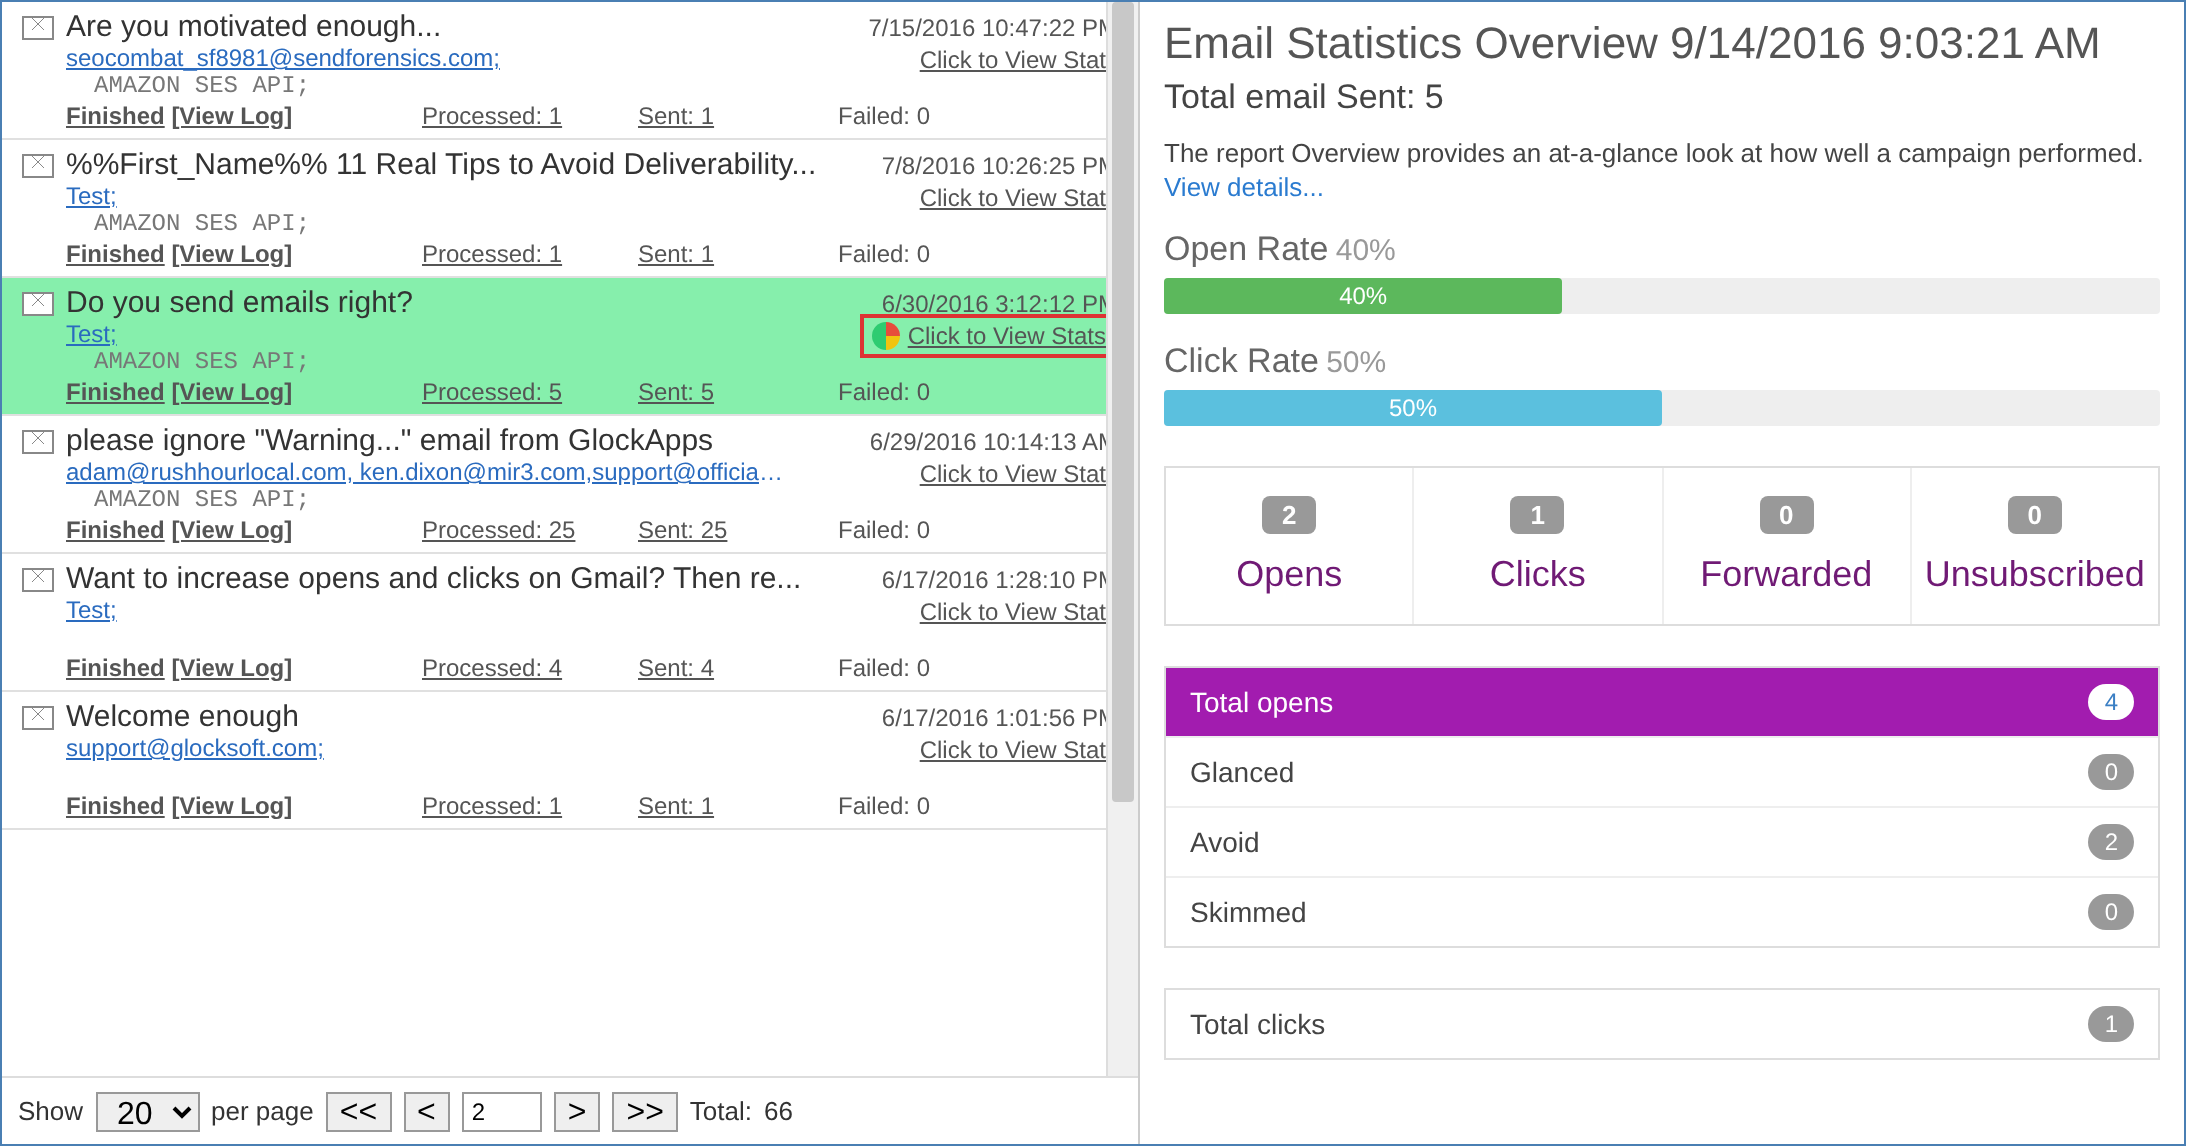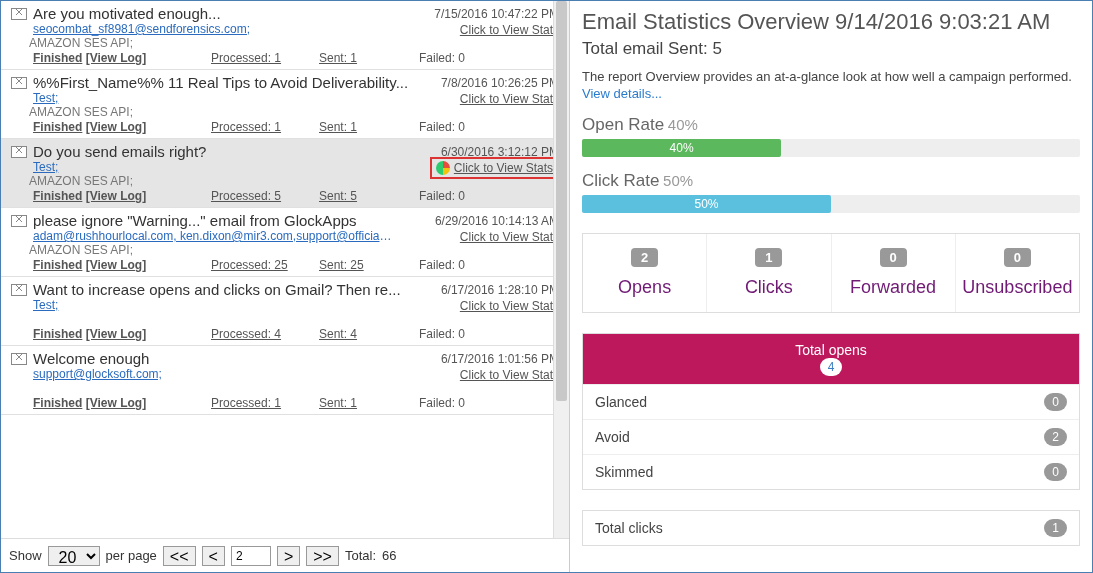--- a/index.html
+++ b/index.html
@@ -3,28 +3,28 @@
 <meta charset="utf-8">
 <style>
 * { box-sizing: border-box; margin: 0; padding: 0; }
 body { font-family: "Segoe UI", Arial, sans-serif; font-size: 13px; color: #333; background: #fff; }
 .app { display: flex; width: 1093px; height: 573px; border: 1px solid #4a7fb3; }
 .left-panel { width: 569px; border-right: 1px solid #ccc; display: flex; flex-direction: column; position: relative; }
 .right-panel { flex: 1; padding: 8px 12px; overflow: hidden; }
 
 .email-list { flex: 1; overflow-y: auto; }
 .email-item { border-bottom: 1px solid #e0e0e0; padding: 4px 10px 4px 10px; position: relative; }
-.email-item.selected { background: #e5e5e5; }
+.email-item.selected { background: #86efac; }
 .row1 { display: flex; align-items: center; }
 .envelope { width: 16px; height: 12px; border: 1px solid #888; position: relative; margin-right: 6px; flex-shrink: 0; background: #fff; }
 .envelope::before { content: ""; position: absolute; top: 0; left: 0; right: 0; height: 6px; background: linear-gradient(135deg, transparent 48%, #888 48%, #888 52%, transparent 52%), linear-gradient(-135deg, transparent 48%, #888 48%, #888 52%, transparent 52%); }
 .subject { font-size: 15px; color: #333; flex: 1; white-space: nowrap; overflow: hidden; text-overflow: ellipsis; }
 .timestamp { font-size: 12px; color: #555; margin-left: 8px; white-space: nowrap; }
 .recipients { color: #2a6bbf; font-size: 12px; text-decoration: underline; margin-left: 22px; white-space: nowrap; overflow: hidden; text-overflow: ellipsis; max-width: 360px; }
-.api-line { color: #777; font-size: 12px; margin-left: 18px; height: 15px; }
+.api-line { color: #777; font-size: 12px; margin-left: 36px; height: 15px; font-family: Liberation Mono, monospace; }
 .stats-link { position: absolute; right: 10px; top: 22px; color: #555; font-size: 12px; text-decoration: underline; }
 .stats-link.highlighted { border: 2px solid #d33; padding: 2px 4px; top: 18px; display: flex; align-items: center; gap: 4px; }
 .pie-icon { width: 14px; height: 14px; border-radius: 50%; background: conic-gradient(#e74c3c 0 25%, #f1c40f 25% 50%, #2ecc71 50% 100%); display: inline-block; }
 .status-row { display: flex; margin-left: 22px; font-size: 12px; color: #555; }
 .status-row span.u { text-decoration: underline; }
 .col-finished { width: 178px; font-weight: bold; }
 .col-processed { width: 108px; }
 .col-sent { width: 100px; }
 .col-failed { }
 
@@ -50,21 +50,21 @@
 
 .metrics { display: flex; border: 1px solid #ddd; margin-top: 20px; }
 .metric { flex: 1; text-align: center; padding: 14px 4px; }
 .metric + .metric { border-left: 1px solid #eee; }
 .metric-badge { display: inline-block; background: #999; color: #fff; border-radius: 4px; padding: 2px 10px; font-size: 13px; font-weight: bold; margin-bottom: 10px; }
 .metric-label { font-size: 18px; color: #701a75; }
 
 .stat-table { border: 1px solid #ddd; margin-top: 20px; }
 .stat-row { display: flex; justify-content: space-between; align-items: center; padding: 8px 12px; border-top: 1px solid #eee; font-size: 14px; color: #444; }
 .stat-row:first-child { border-top: none; }
-.stat-row.header { background: #be185d; color: #fff; flex-direction: column; }
+.stat-row.header { background: #a21caf; color: #fff; }
 .stat-badge { background: #999; color: #fff; border-radius: 10px; padding: 0 8px; font-size: 12px; min-width: 20px; text-align: center; line-height: 18px; }
 .stat-row.header .stat-badge { background: #fff; color: #3b7fc4; }
 </style>
 </head>
 <body>
 
 <div class="app">
   <div class="left-panel">
     <div class="email-list" id="email-list">
         <div class="email-item">

